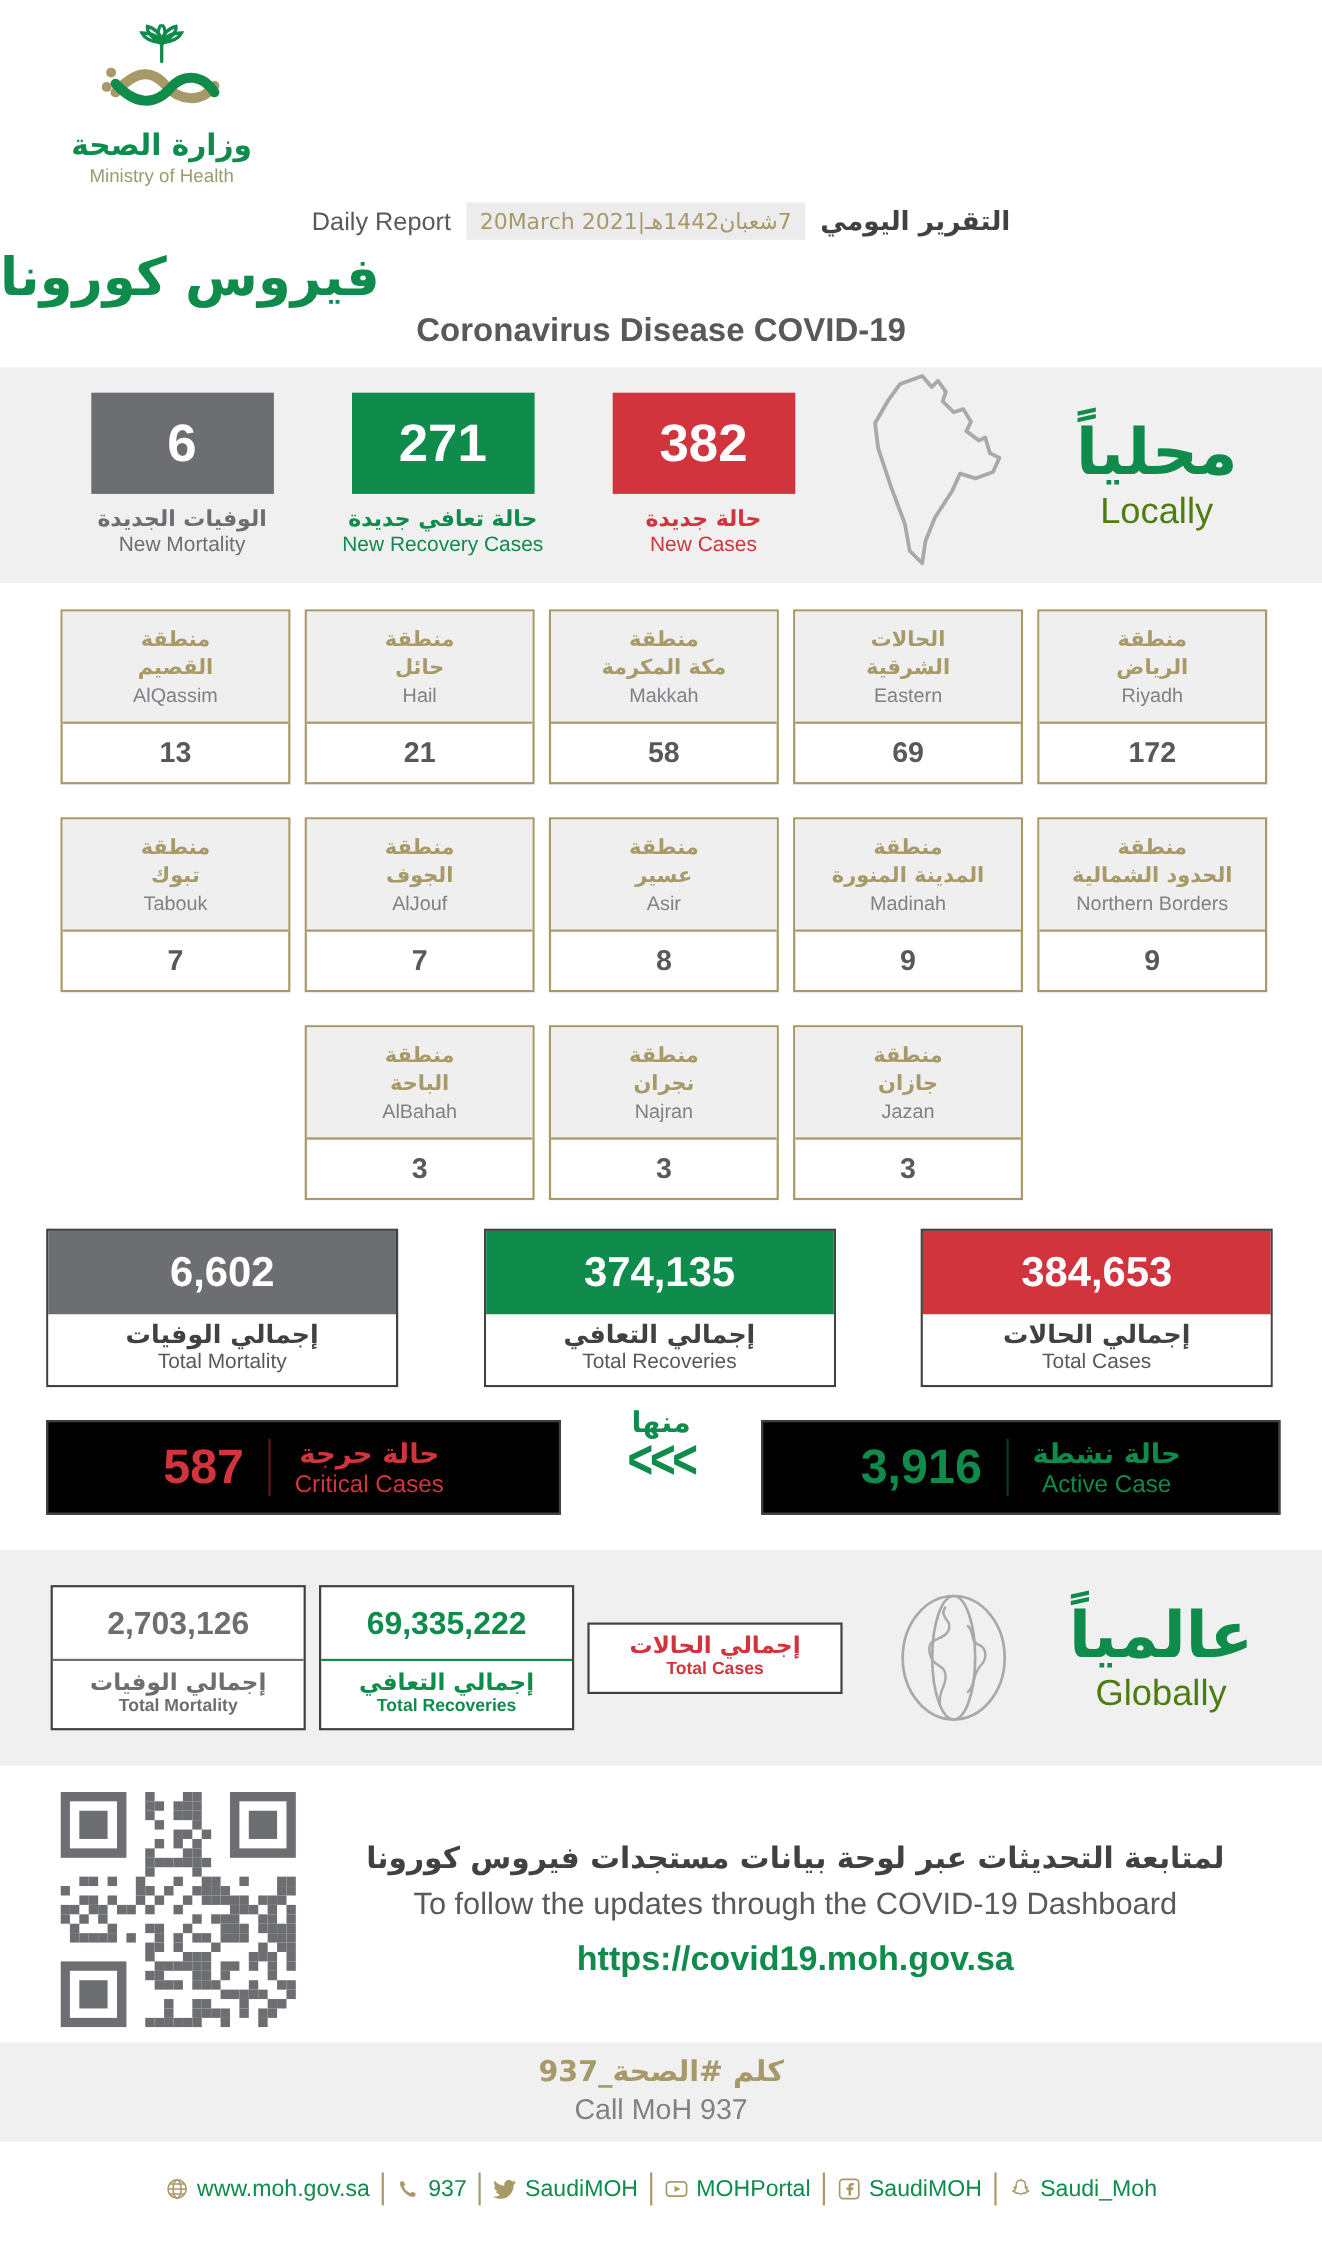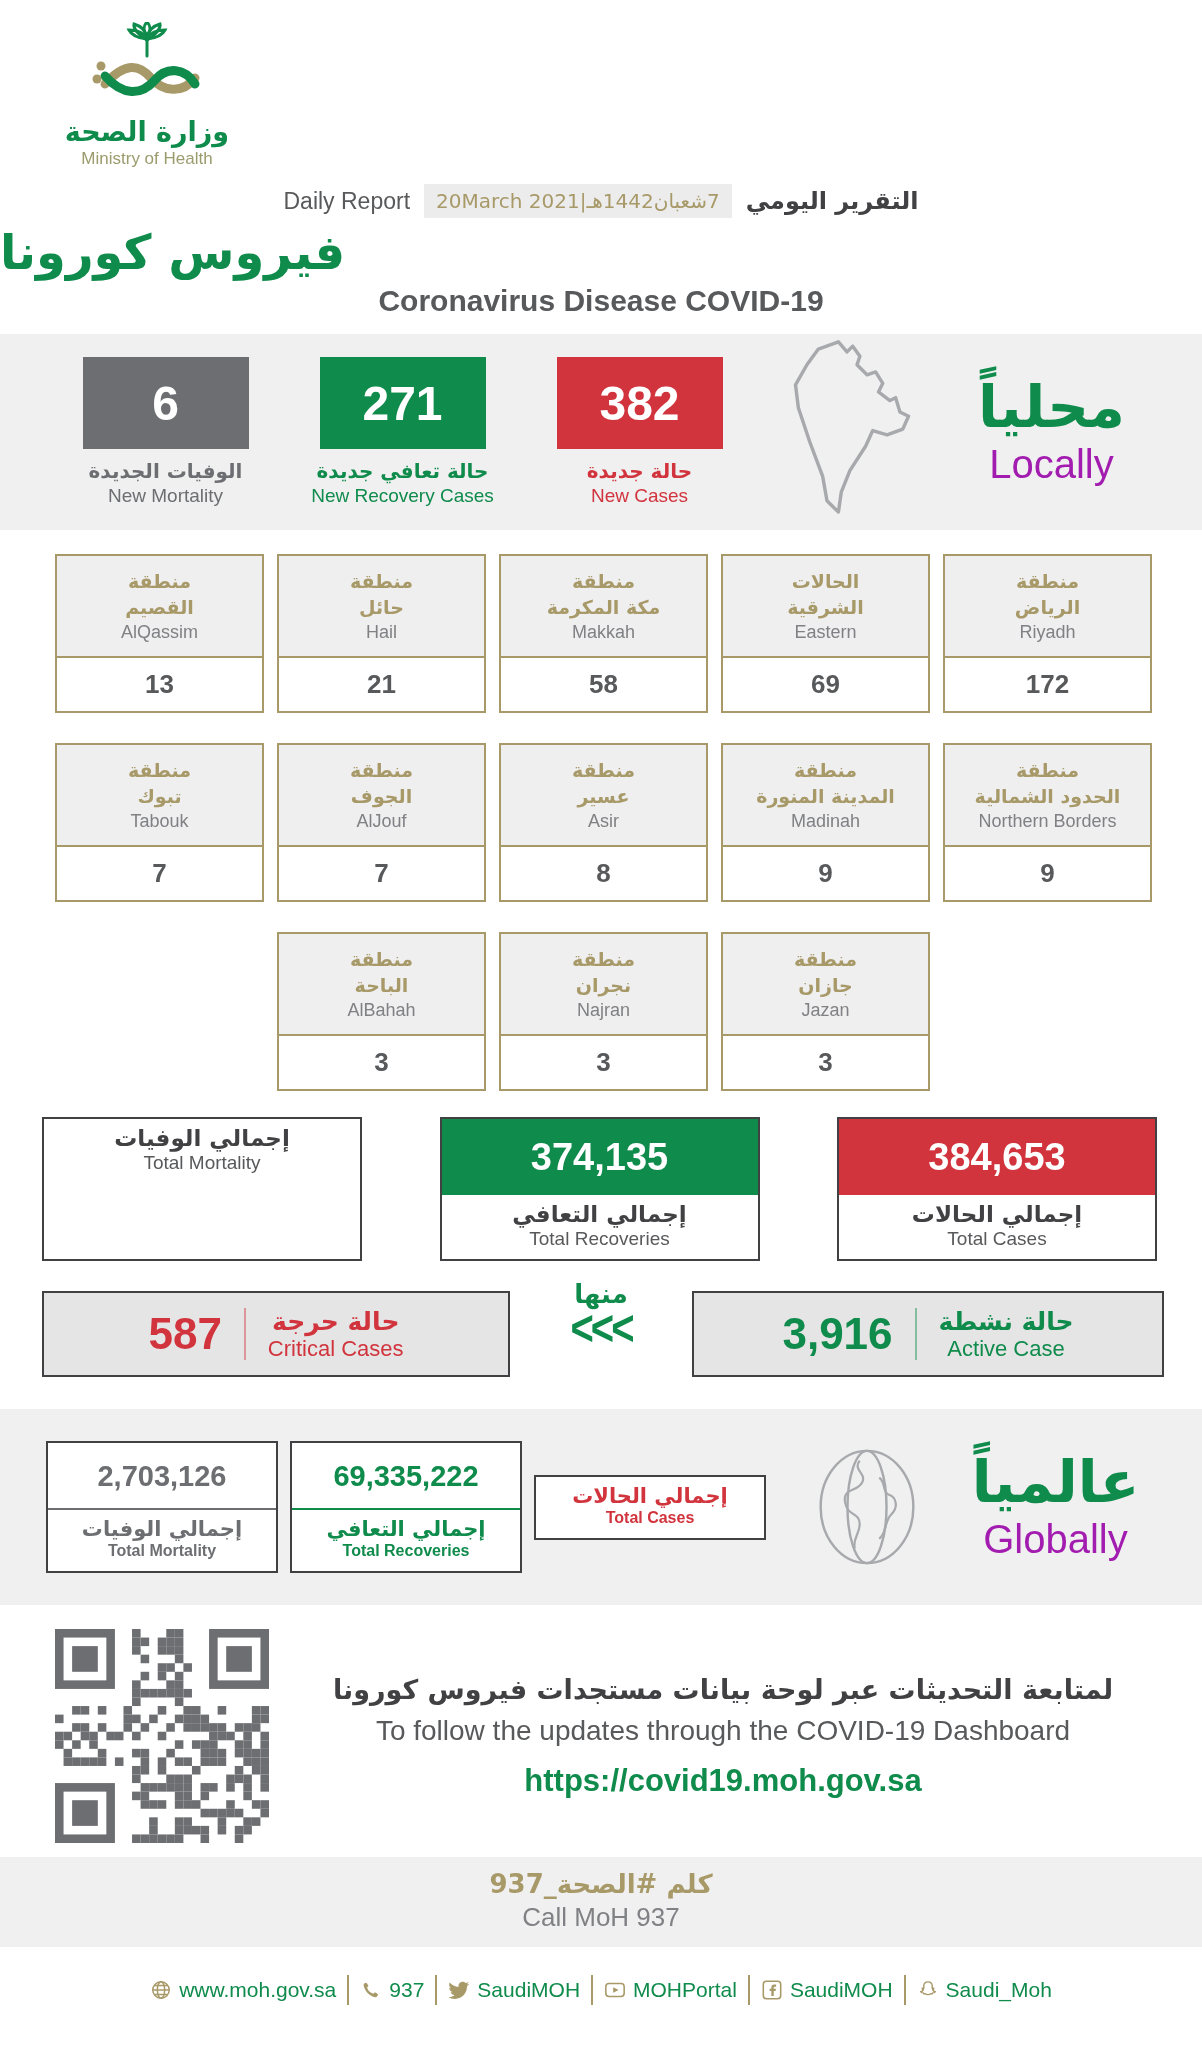--- a/index.html
+++ b/index.html
@@ -41,21 +41,21 @@
   .stat-box { width: 166px; height: 92px; margin: 0 auto; display: flex; align-items: center;
     justify-content: center; color: #fff; font-size: 48px; font-weight: bold; }
   .stat-ar { font-size: 20px; font-weight: bold; margin-top: 10px; }
   .stat-en { font-size: 19px; margin-top: 2px; }
   .c-gray  { color: #6d6e71; } .bg-gray  { background: #6d6e71; } .bd-gray  { border-color: #808184; }
   .c-green { color: #0f8b4c; } .bg-green { background: #0f8b4c; } .bd-green { border-color: #0f8b4c; }
   .c-red   { color: #d2343d; } .bg-red   { background: #d2343d; } .bd-red   { border-color: #d2343d; }
   .map-svg { width: 152px; height: 186px; flex: none; }
   .side-heading { margin-left: auto; text-align: center; min-width: 205px; }
   .side-heading .h-ar { color: #0f8b4c; font-size: 58px; font-weight: bold; line-height: 1.05; }
-  .side-heading .h-en { color: #a21caf; font-size: 40px; margin-top: 4px; }
+  .side-heading .h-en { color: #4d7c0f; font-size: 33px; margin-top: 4px; }
 
   
   .regions { display: grid; grid-template-columns: repeat(5, 209px); column-gap: 13px; row-gap: 30px;
     margin: 24px 0 0 55px; }
   .rcard { border: 2px solid #a89968; background: #fff; }
   .rcard-head { background: #efeff0; border-bottom: 2px solid #a89968; height: 102px;
     display: flex; flex-direction: column; align-items: center; justify-content: center; text-align: center; }
   .rcard-ar { color: #a89968; font-size: 19px; font-weight: bold; line-height: 1.35; }
   .rcard-en { color: #808184; font-size: 18px; margin-top: 2px; white-space: nowrap; }
   .rcard-val { text-align: center; font-size: 26px; font-weight: bold; color: #58595b; padding: 11px 0; }
@@ -65,21 +65,21 @@
   .totals { display: flex; justify-content: space-between; margin: 26px 45px 0 42px; }
   .total-box { width: 320px; border: 2px solid; }
   .total-head { height: 76px; display: flex; align-items: center; justify-content: center;
     color: #fff; font-size: 38px; font-weight: bold; }
   .total-body { background: #fff; text-align: center; padding: 6px 0 9px; }
   .total-ar { font-size: 23px; font-weight: bold; color: #414042; }
   .total-en { font-size: 19px; color: #58595b; margin-top: 1px; }
 
   
   .breakdown { display: flex; align-items: center; margin: 30px 38px 0 42px; }
-  .bd-box { height: 86px; background: #e5e5e5; border: 2px solid; display: flex;
+  .bd-box { height: 86px; background: #000000; border: 2px solid; display: flex;
     align-items: center; justify-content: center; gap: 22px; }
   .bd-box.critical { width: 468px; }
   .bd-box.active { width: 472px; }
   .bd-num { font-size: 44px; font-weight: bold; }
   .bd-sep { width: 2px; height: 52px; opacity: .45; }
   .bd-labels { text-align: center; }
   .bd-ar { font-size: 25px; font-weight: bold; }
   .bd-en { font-size: 22px; }
   .of-which { flex: 1; text-align: center; color: #0f8b4c; align-self: flex-start; margin-top: -12px; }
   .of-which .mw { font-size: 26px; font-weight: bold; }
@@ -266,20 +266,21 @@
     <div class="rcard-head">
         <div class="rcard-ar ar"><span>منطقة</span><br><span>جازان</span></div>
     <div class="rcard-en">Jazan</div>
       </div>
     <div class="rcard-val">3</div>
   </div>
 </div>
 
 <div class="totals">
   <div class="total-box bd-gray">
+    <div class="total-head bg-gray">6,602</div>
     <div class="total-body">
       <div class="total-ar ar">إجمالي الوفيات</div>
       <div class="total-en">Total Mortality</div>
     </div>
   </div>
   <div class="total-box bd-green">
     <div class="total-head bg-green">374,135</div>
     <div class="total-body">
       <div class="total-ar ar">إجمالي التعافي</div>
       <div class="total-en">Total Recoveries</div>

